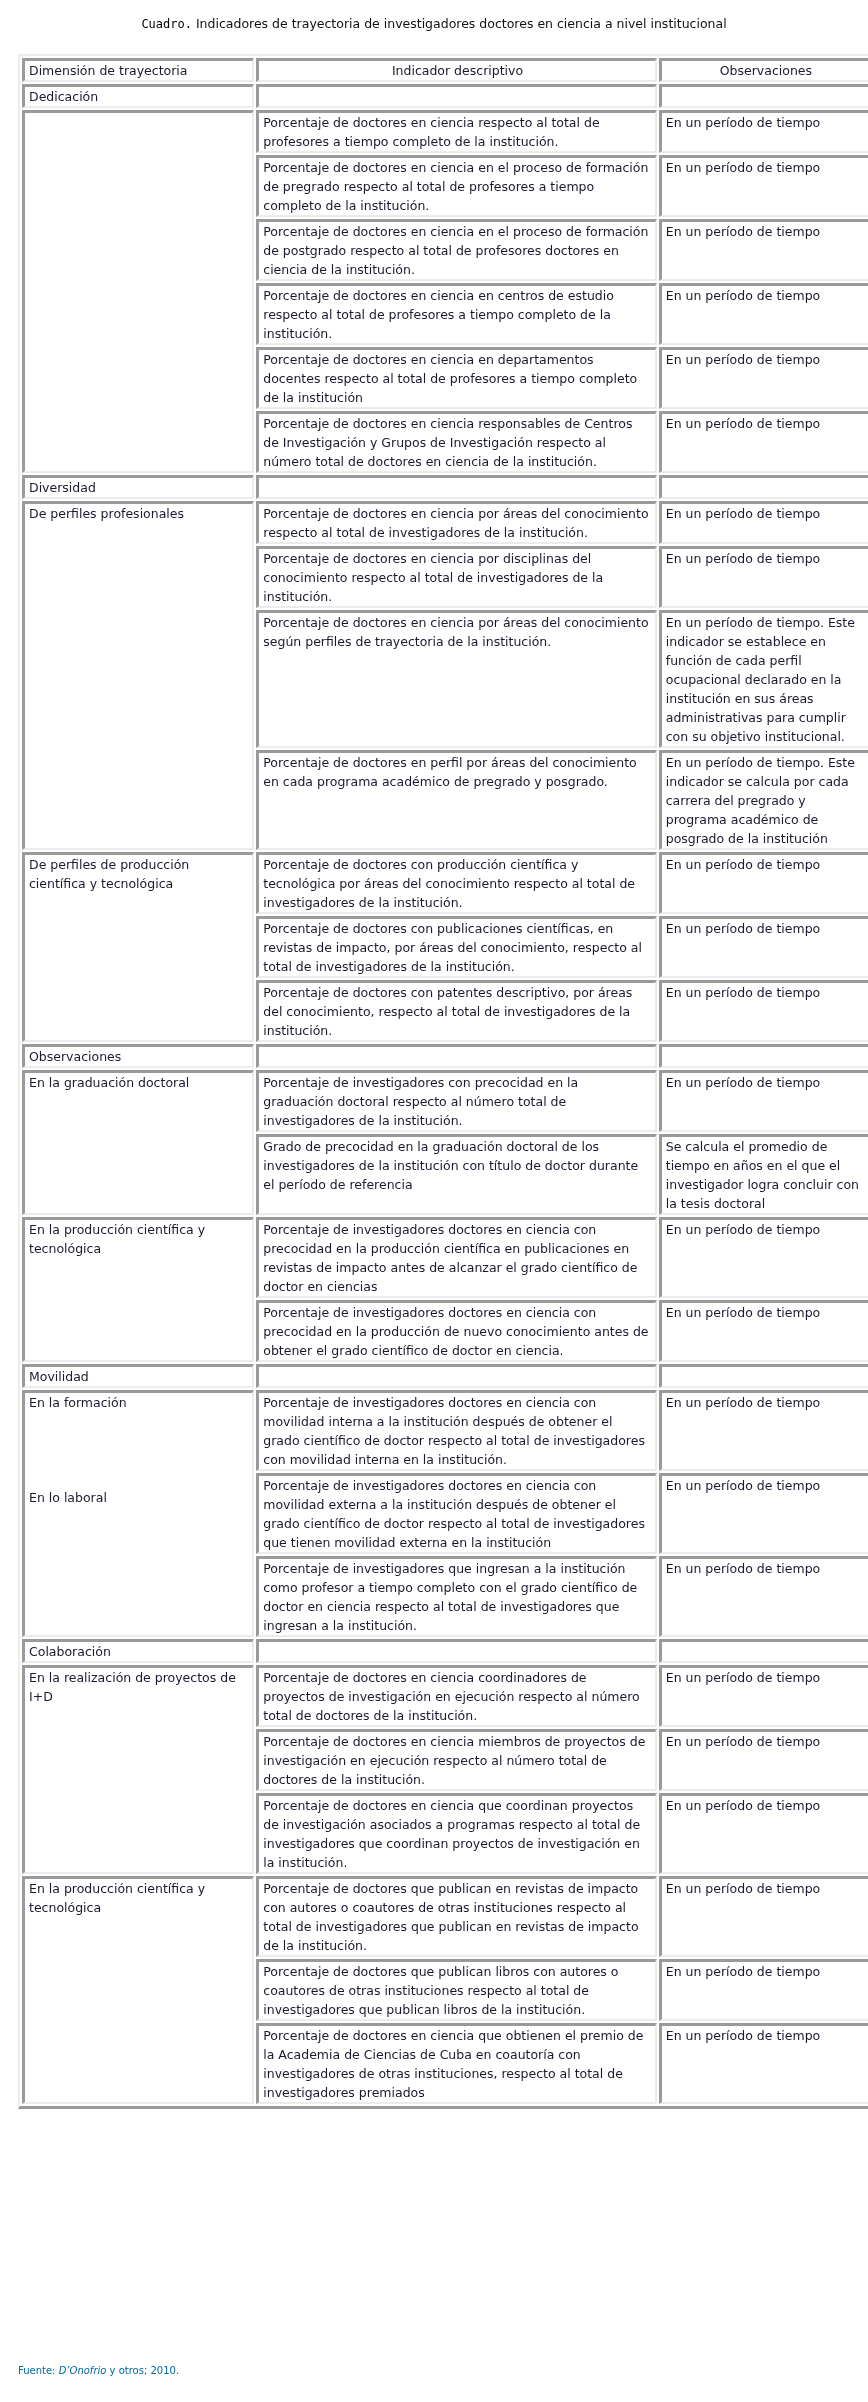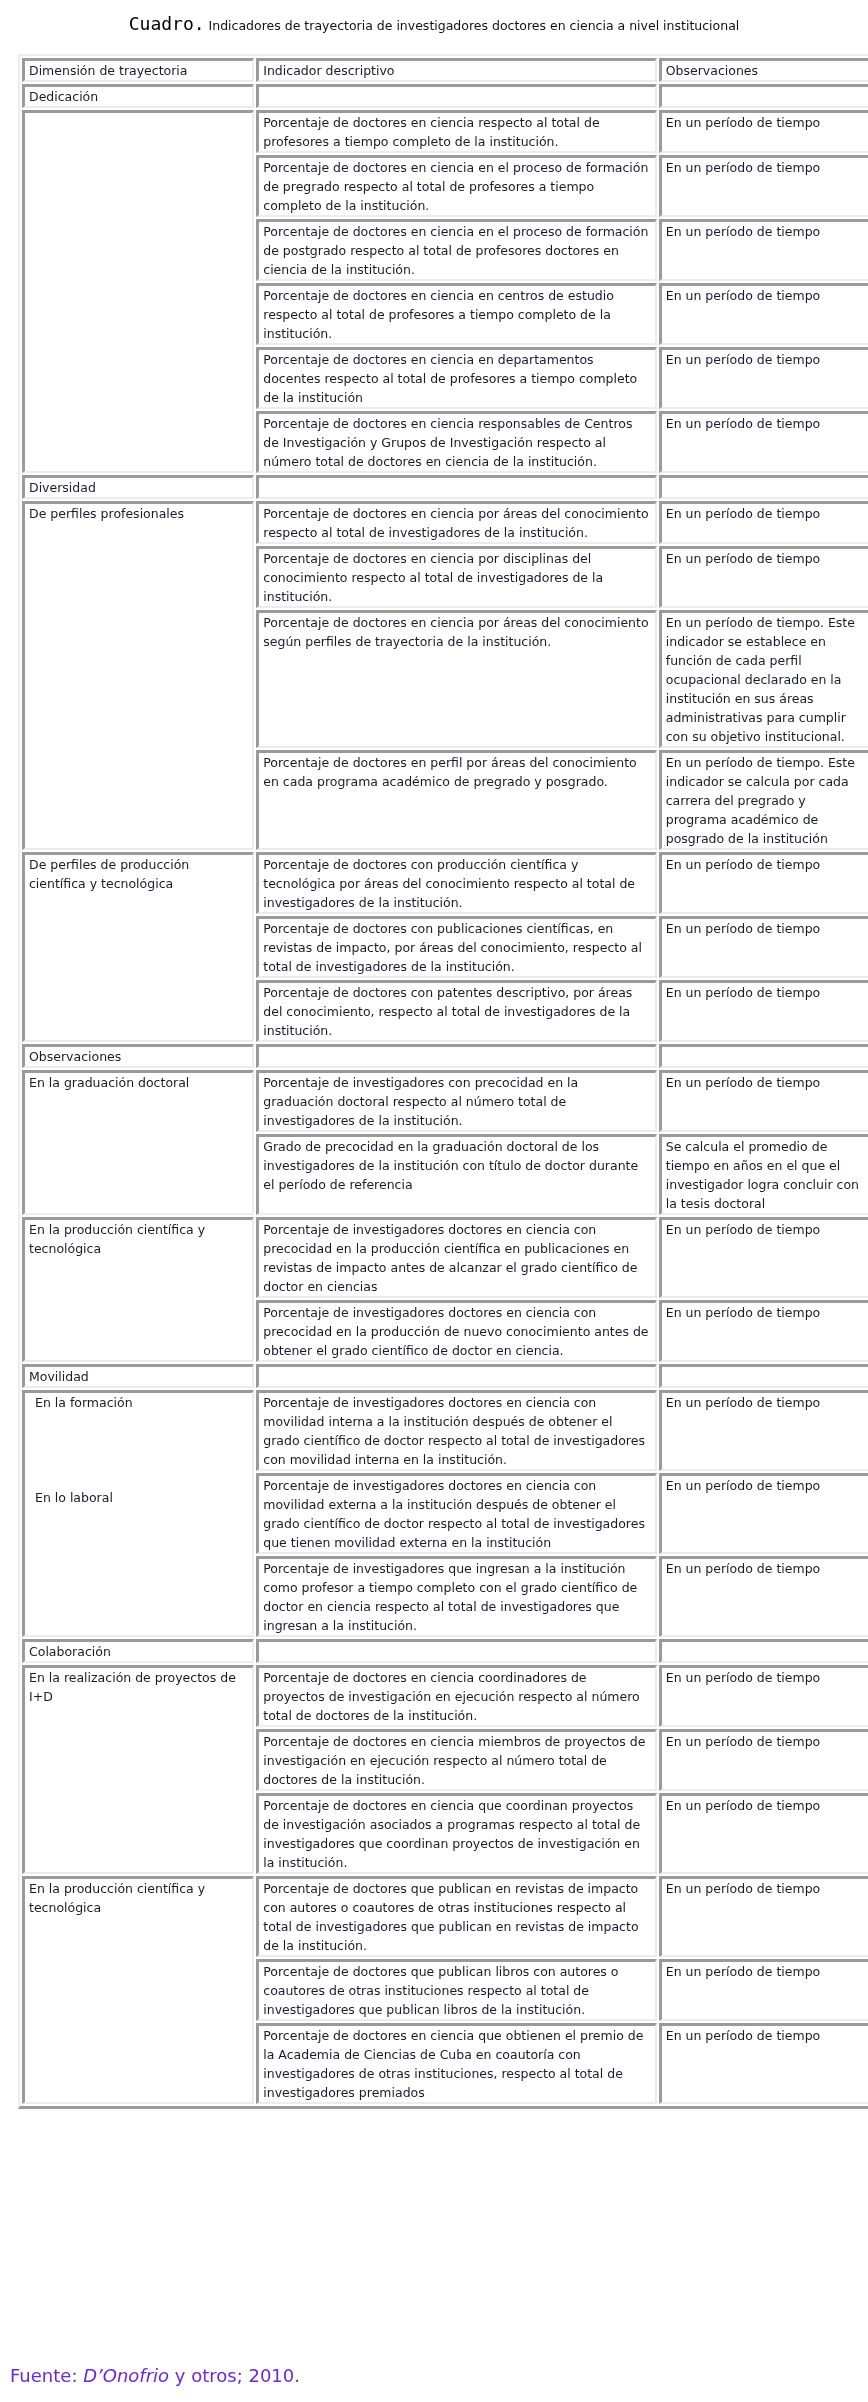--- a/index.html
+++ b/index.html
@@ -16,21 +16,21 @@
     top: 15px;
     left: 0;
     width: 868px;
     text-align: center;
     font-size: 12.5px;
     line-height: 18px;
     color: #111;
   }
   .caption .lead {
     font-family: "DejaVu Sans Mono", "Liberation Mono", monospace;
-    font-size: 18px;
+    font-size: 12px;
     color: #000;
   }
   table.main {
     position: absolute;
     top: 54px;
     left: 18px;
     width: 858px;
     border-collapse: separate;
     border-spacing: 2px;
     border-top: 2px solid #ececec;
@@ -45,33 +45,33 @@
     border-right: 2px solid #ececec;
     border-bottom: 2px solid #ececec;
     padding: 0 3px 0 4px;
     vertical-align: top;
     font-size: 12.5px;
     line-height: 19px;
     font-weight: normal;
     text-align: left;
     color: #1a1a2e;
   }
-  table.main th { text-align: left; }
+  table.main th { text-align: center; }
   table.main th.c1 { text-align: left; }
   col.c1 { width: 232px; }
   col.c2 { width: 400px; }
   col.c3 { width: 212px; }
   td.dim { height: 19px; }
-  .sub-block { display: block; margin-left: 6px; }
+  .sub-block { display: block; }
   .footer {
     position: absolute;
     top: 2365px;
-    left: 10px;
-    font-size: 18px;
-    color: #6d28d9;
+    left: 18px;
+    font-size: 10px;
+    color: #0369a1;
   }
   .footer em { font-style: italic; }
   .gap { display:block; height: 76px; }
 </style>
 </head>
 <body>
 
 <div class="caption">
   <span class="lead">Cuadro.</span><span> Indicadores de trayectoria de investigadores doctores en ciencia a nivel institucional</span>
 </div>

